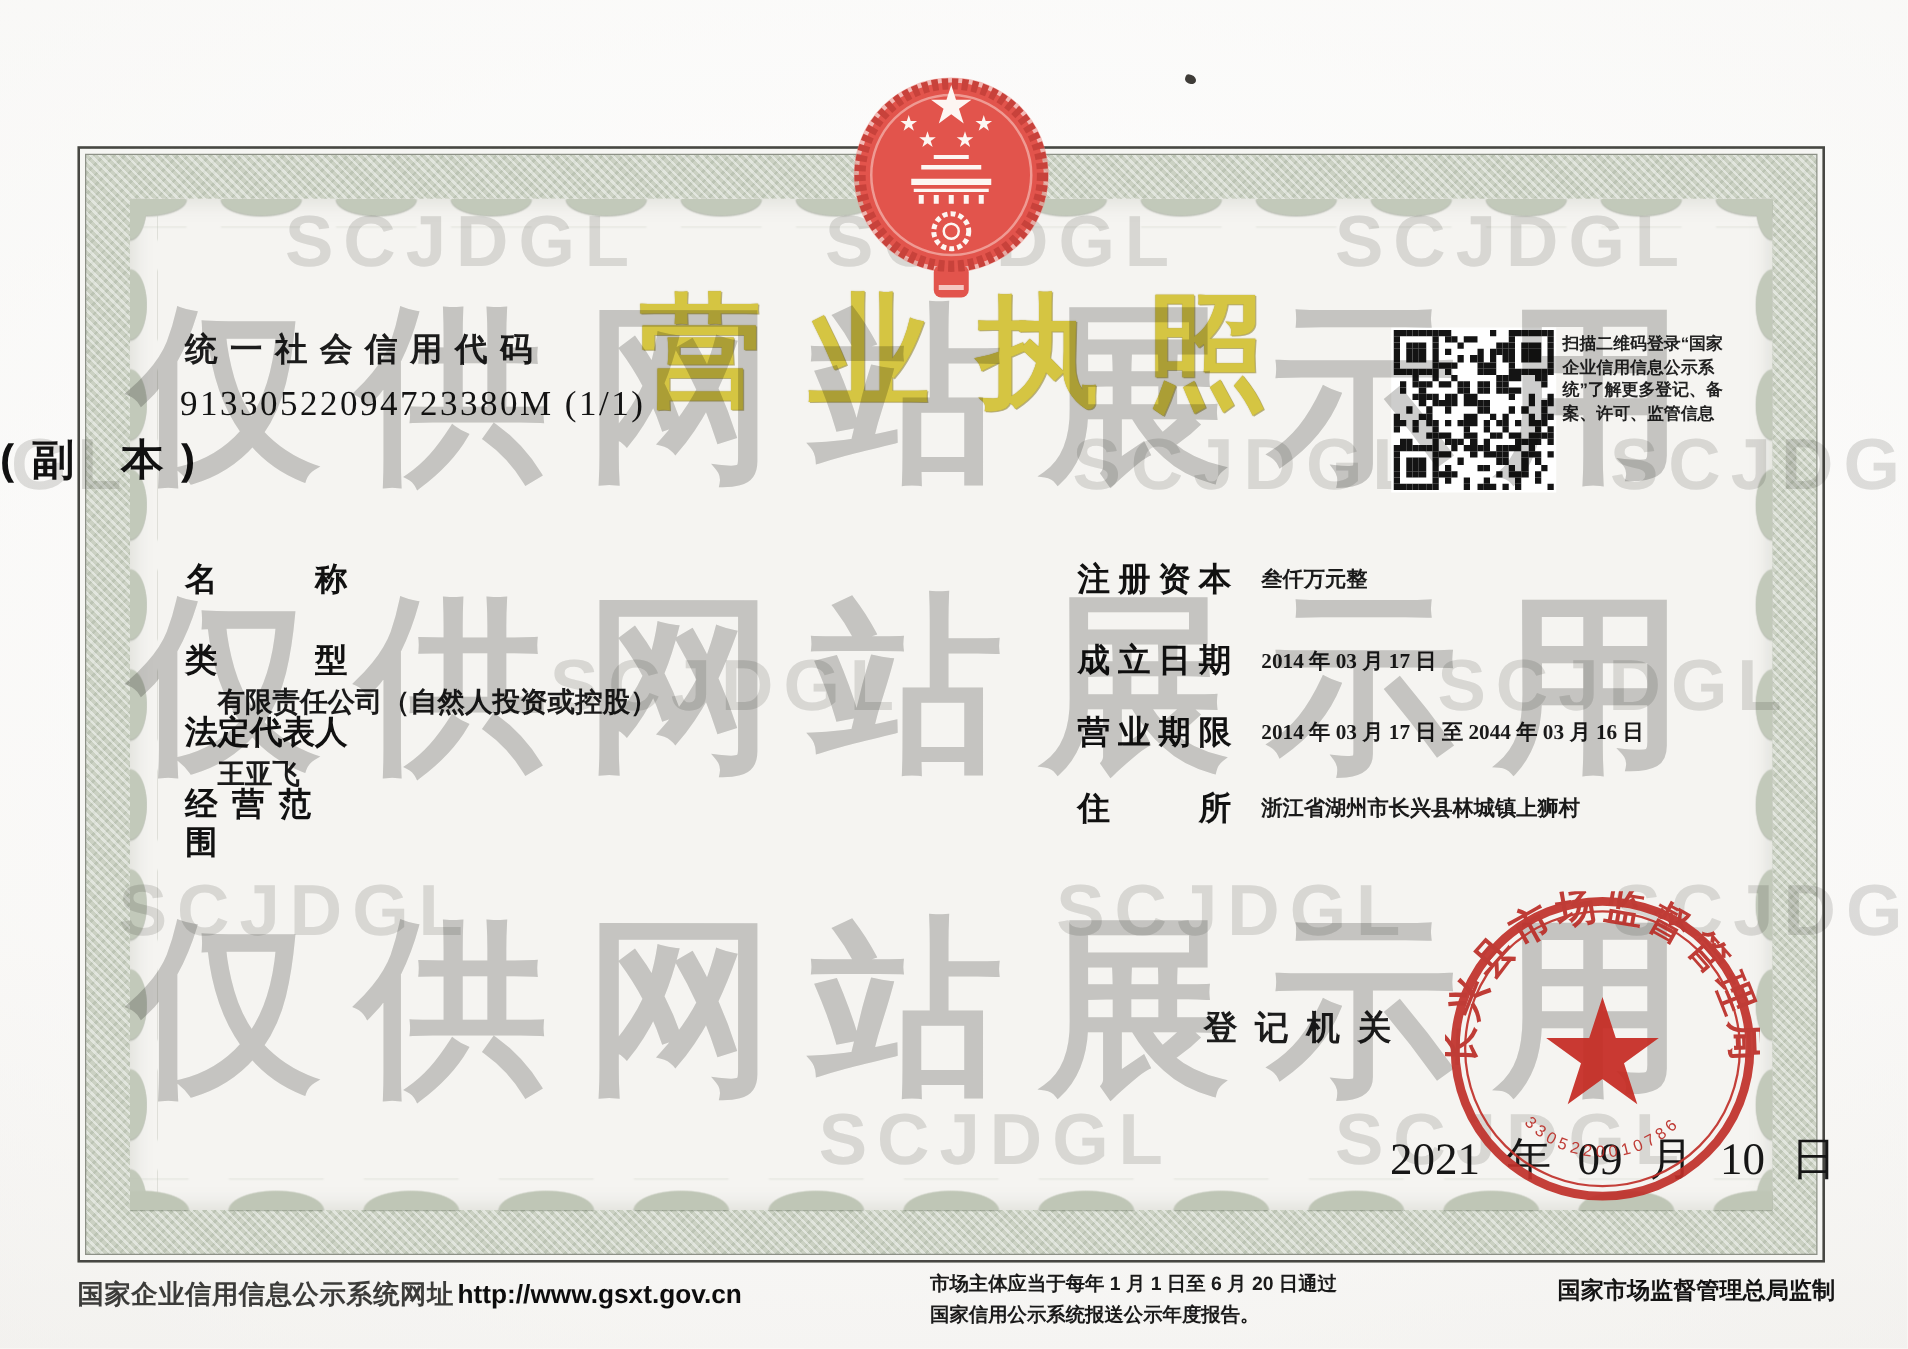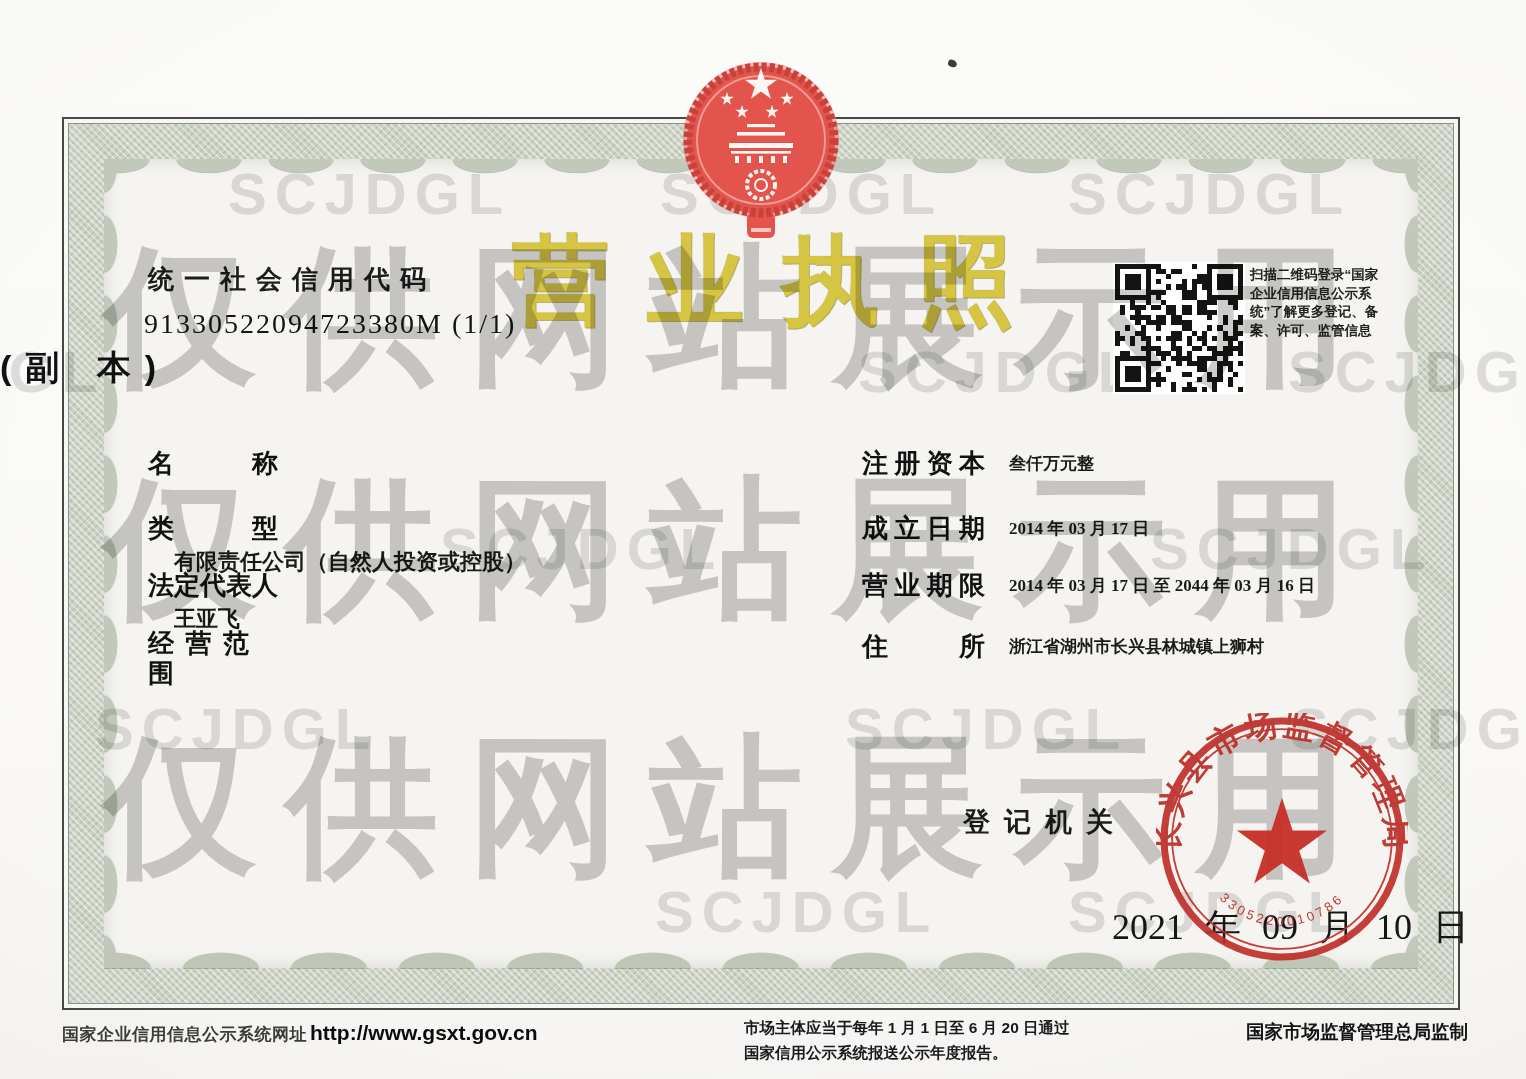--- a/index.html
+++ b/index.html
@@ -89,21 +89,21 @@
   .scope-row .fvalue{margin-left:0;font-size:16.5px;line-height:27px;width:415px;
       text-indent:22px;padding-top:5px;text-align:justify;}
 
   
   .reg-label{left:963px;top:804px;font-size:27px;font-weight:bold;letter-spacing:14px;z-index:20;text-align:center;}
   .reg-date{left:1112px;top:903px;font-size:36px;color:#161616;z-index:22;word-spacing:12px;}
   .seal{left:1156px;top:713px;z-index:45;opacity:.92;}
 
   
   .foot-left{left:62px;top:1021px;z-index:20;display:flex;align-items:baseline;}
-  .foot-left .fl-label{font-size:17px;color:#3c3c3a;letter-spacing:.5px;
+  .foot-left .fl-label{font-size:21px;color:#3c3c3a;letter-spacing:.5px;
       font-family:"Liberation Serif","DejaVu Serif",serif;font-weight:bold;}
   .foot-left .fl-url{font-size:21px;font-weight:bold;color:#0c0c0c;margin-left:3px;}
   .foot-mid{left:744px;top:1016px;width:350px;font-size:15.5px;font-weight:bold;
       line-height:1.6;white-space:pre-line;color:#1a1a1a;z-index:20;}
   .foot-right{left:1246px;top:1019px;font-size:18.5px;font-weight:bold;color:#141414;z-index:20;}
 
   .speck{left:948px;top:60px;width:9px;height:7px;background:#3f3c38;border-radius:40% 60% 50% 50%;
       transform:rotate(18deg);z-index:3;}
 </style>
 </head>

